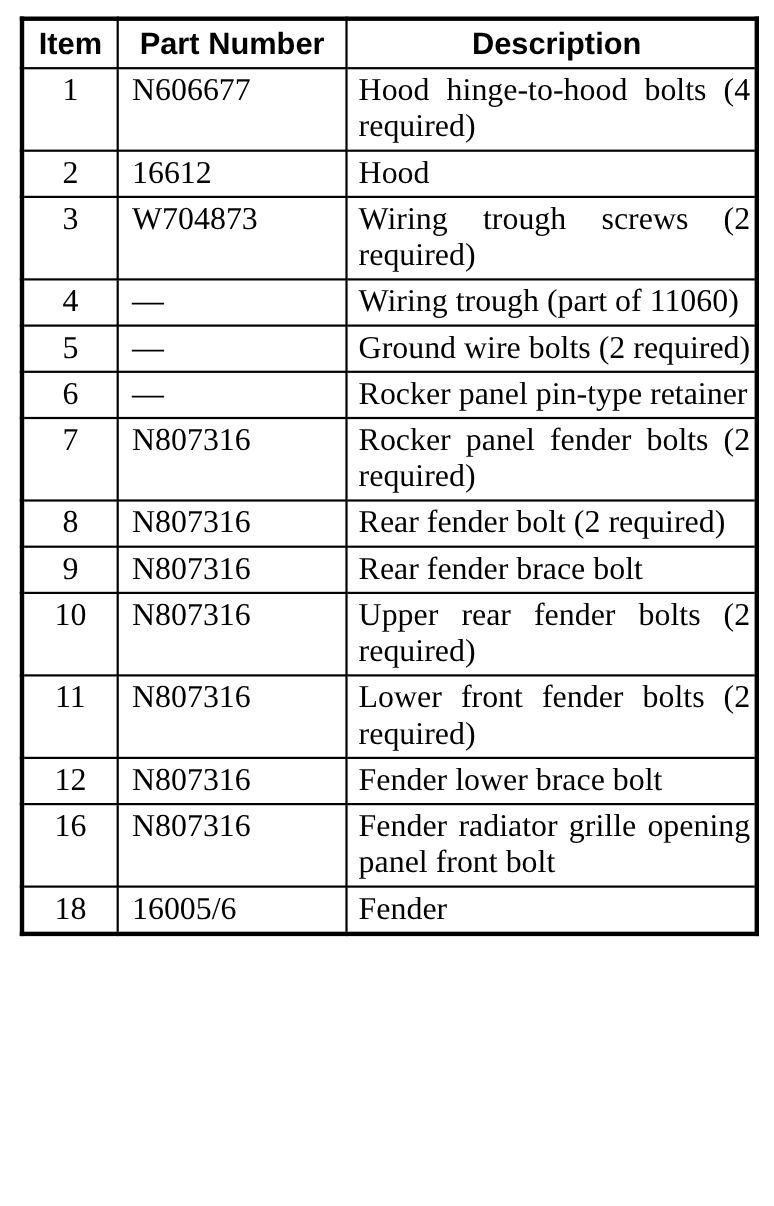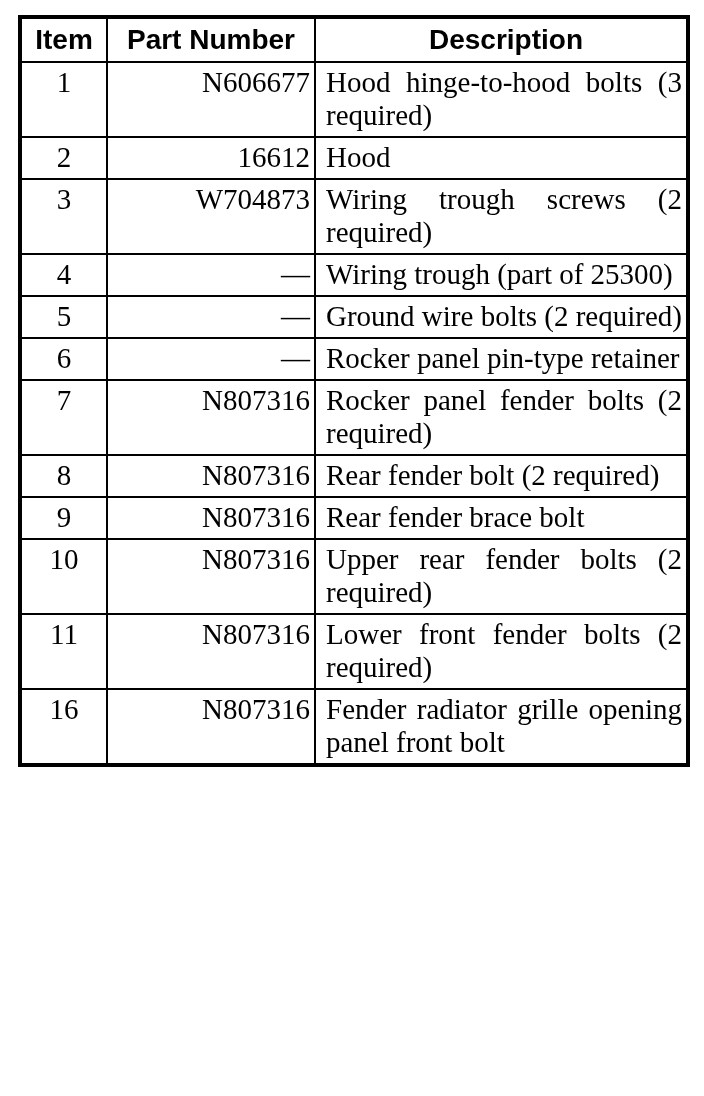--- a/index.html
+++ b/index.html
@@ -41,21 +41,21 @@
     text-align: center;
     padding-left: 10px;
   }
   .parts-table td {
     padding: 3px 0 4px 0;
   }
   .cell-item {
     text-align: center;
   }
   .cell-part {
-    text-align: right;
+    text-align: left;
     padding-left: 12px !important;
     padding-right: 4px !important;
   }
   .cell-desc {
     text-align: justify;
     padding-left: 10px !important;
     padding-right: 4px !important;
   }
 </style>
 </head>
@@ -71,39 +71,39 @@
     <tr>
       <th class="th-item">Item</th>
       <th class="th-part">Part Number</th>
       <th class="th-desc">Description</th>
     </tr>
   </thead>
   <tbody>
   <tr>
     <td class="cell-item">1</td>
     <td class="cell-part">N606677</td>
-    <td class="cell-desc">Hood hinge-to-hood bolts (3 required)</td>
+    <td class="cell-desc">Hood hinge-to-hood bolts (4 required)</td>
   </tr>
 
   <tr>
     <td class="cell-item">2</td>
     <td class="cell-part">16612</td>
     <td class="cell-desc">Hood</td>
   </tr>
 
   <tr>
     <td class="cell-item">3</td>
     <td class="cell-part">W704873</td>
     <td class="cell-desc">Wiring trough screws (2 required)</td>
   </tr>
 
   <tr>
     <td class="cell-item">4</td>
     <td class="cell-part">—</td>
-    <td class="cell-desc">Wiring trough (part of 25300)</td>
+    <td class="cell-desc">Wiring trough (part of 11060)</td>
   </tr>
 
   <tr>
     <td class="cell-item">5</td>
     <td class="cell-part">—</td>
     <td class="cell-desc">Ground wire bolts (2 required)</td>
   </tr>
 
   <tr>
     <td class="cell-item">6</td>
@@ -134,25 +134,35 @@
     <td class="cell-part">N807316</td>
     <td class="cell-desc">Upper rear fender bolts (2 required)</td>
   </tr>
 
   <tr>
     <td class="cell-item">11</td>
     <td class="cell-part">N807316</td>
     <td class="cell-desc">Lower front fender bolts (2 required)</td>
   </tr>
 
+  <tr>
+    <td class="cell-item">12</td>
+    <td class="cell-part">N807316</td>
+    <td class="cell-desc">Fender lower brace bolt</td>
+  </tr>
 
 
 
 
   <tr>
     <td class="cell-item">16</td>
     <td class="cell-part">N807316</td>
     <td class="cell-desc">Fender radiator grille opening panel front bolt</td>
   </tr>
 
 
+  <tr>
+    <td class="cell-item">18</td>
+    <td class="cell-part">16005/6</td>
+    <td class="cell-desc">Fender</td>
+  </tr>
 </tbody>
 </table>
 
 </body></html>

